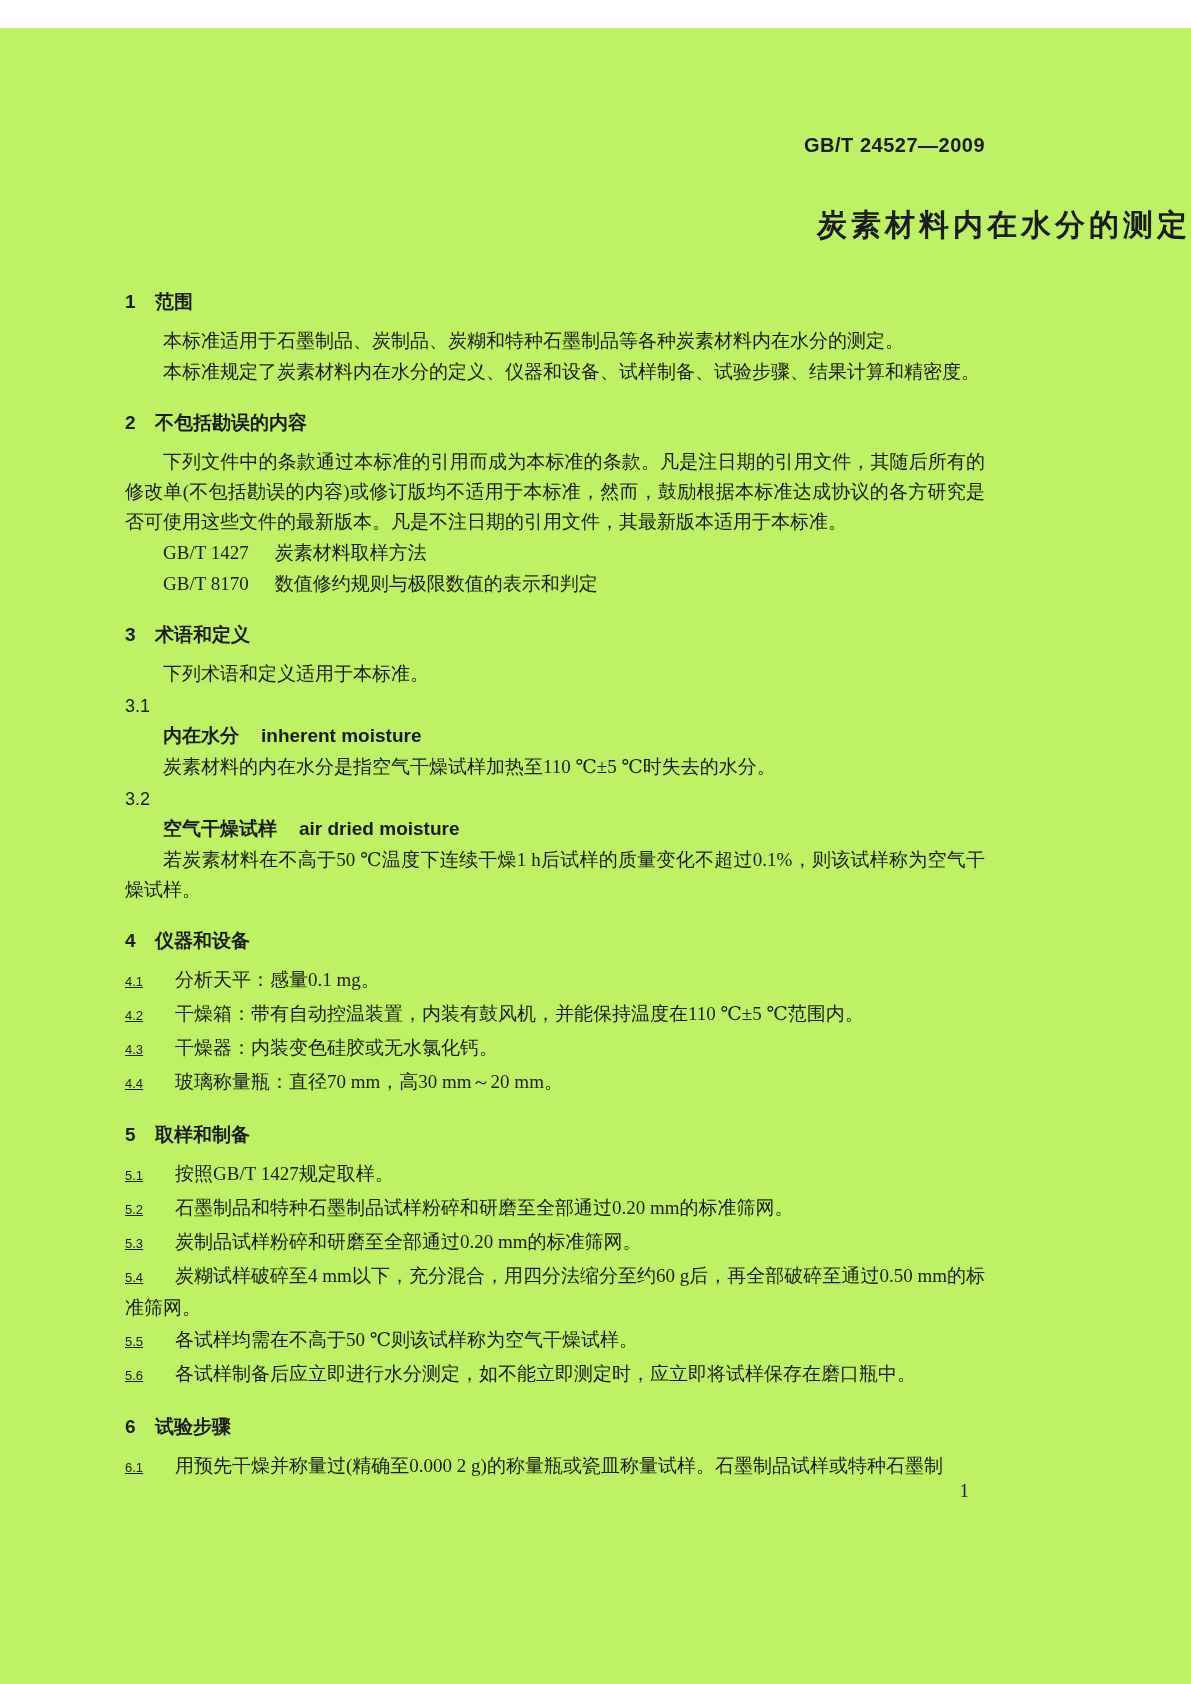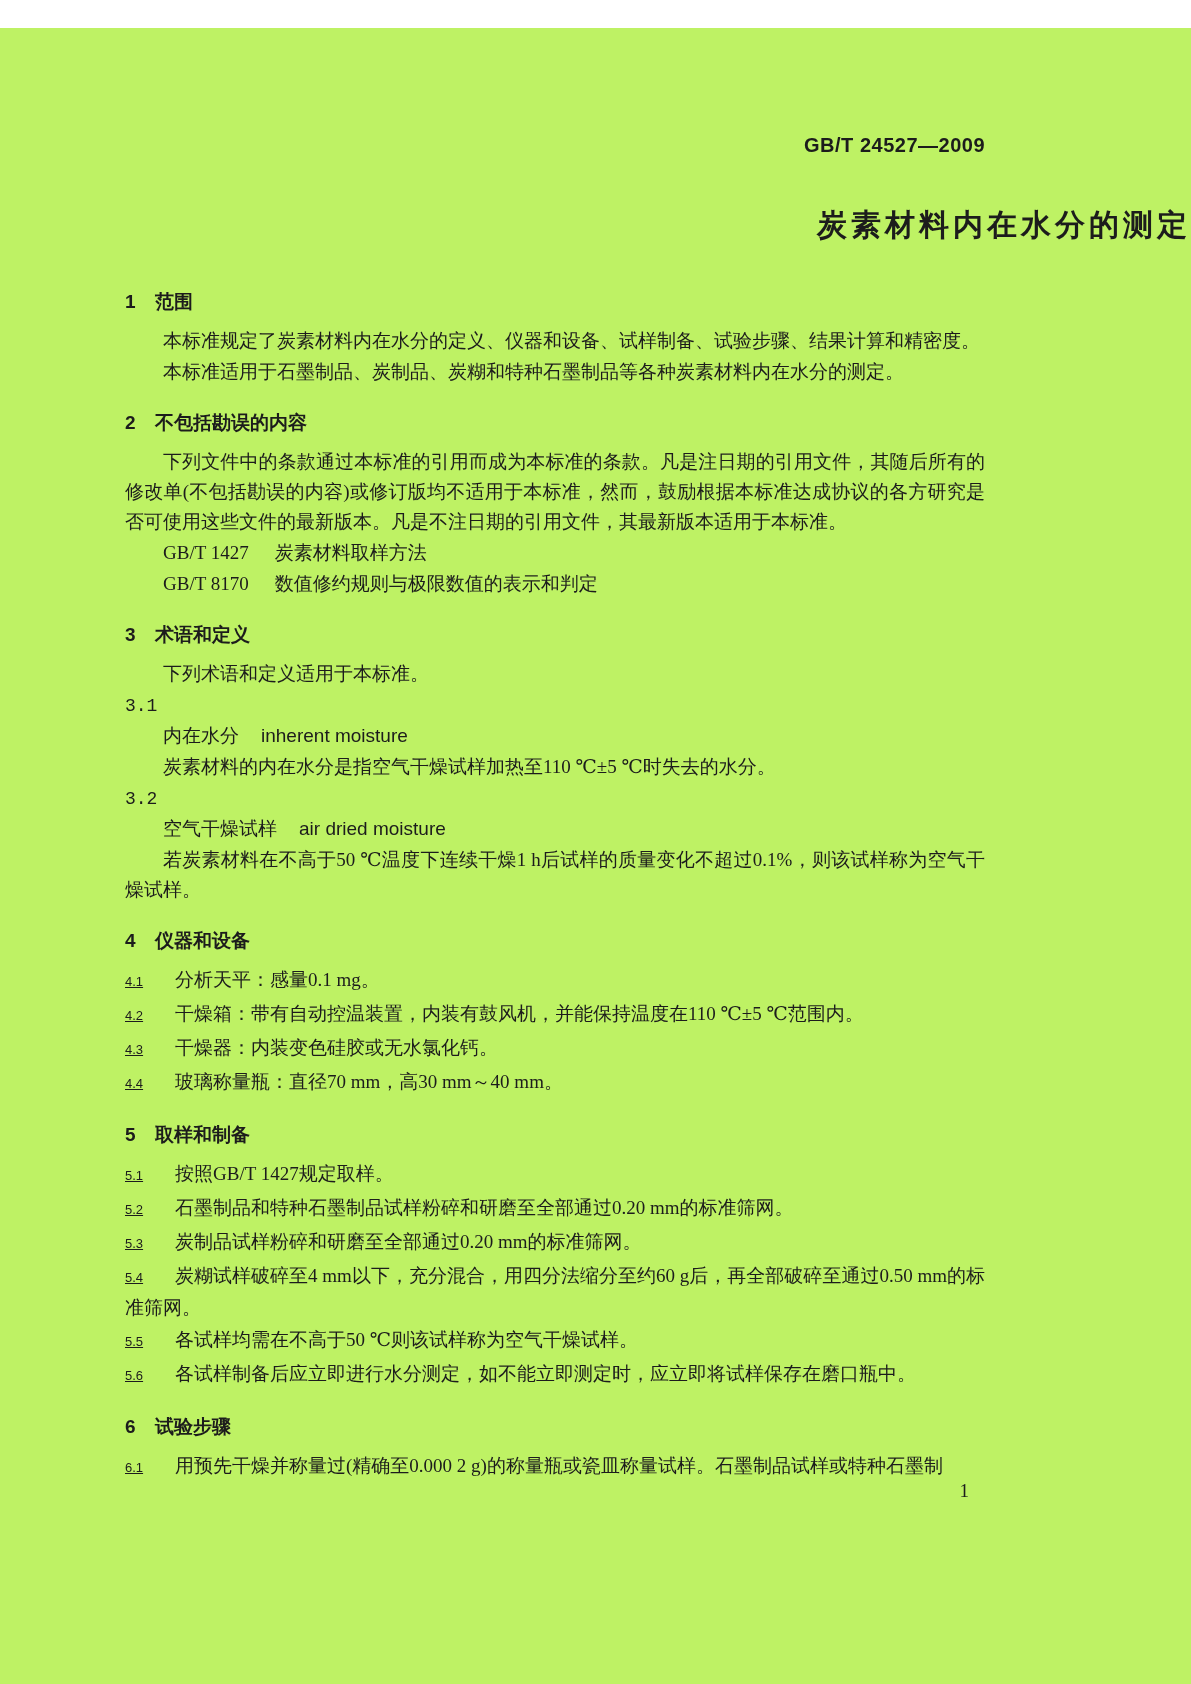--- a/index.html
+++ b/index.html
@@ -61,29 +61,29 @@
   .ref-line {
     margin: 1px 0;
     padding-left: 38px;
     font-size: 19px;
     line-height: 30px;
   }
   .ref-code { margin-right: 26px; }
 
   .sub-num {
     margin: 2px 0 0 0;
-    font-family: Liberation Mono, monospace;
+    font-family: Liberation Sans, sans-serif;
     font-size: 18px;
     line-height: 30px;
   }
   .term-line {
     margin: 0;
     padding-left: 38px;
     font-family: "Liberation Sans", "DejaVu Sans", sans-serif;
-    font-weight: normal;
+    font-weight: bold;
     font-size: 19px;
     line-height: 30px;
   }
   .term-en { margin-left: 22px; }
 
   .clause {
     margin: 2px 0;
     font-size: 19px;
     line-height: 30px;
     text-align: justify;
@@ -109,22 +109,22 @@
 
 <div class="page">
   <div class="content">
 
     <div class="doc-number">GB/T 24527—2009</div>
     <h1 class="doc-title">炭素材料内在水分的测定</h1>
 
     <div class="body-text">
 
       <h2 class="sec-heading first"><span class="sec-num">1</span><span class="sec-title">范围</span></h2>
+      <p class="para indent">本标准适用于石墨制品、炭制品、炭糊和特种石墨制品等各种炭素材料内在水分的测定。</p>
       <p class="para indent">本标准规定了炭素材料内在水分的定义、仪器和设备、试样制备、试验步骤、结果计算和精密度。</p>
-      <p class="para indent">本标准适用于石墨制品、炭制品、炭糊和特种石墨制品等各种炭素材料内在水分的测定。</p>
 
       <h2 class="sec-heading"><span class="sec-num">2</span><span class="sec-title">不包括勘误的内容</span></h2>
       <p class="para indent">下列文件中的条款通过本标准的引用而成为本标准的条款。凡是注日期的引用文件，其随后所有的修改单(不包括勘误的内容)或修订版均不适用于本标准，然而，鼓励根据本标准达成协议的各方研究是否可使用这些文件的最新版本。凡是不注日期的引用文件，其最新版本适用于本标准。</p>
       <p class="ref-line"><span class="ref-code">GB/T 1427</span><span class="ref-title">炭素材料取样方法</span></p>
       <p class="ref-line"><span class="ref-code">GB/T 8170</span><span class="ref-title">数值修约规则与极限数值的表示和判定</span></p>
 
       <h2 class="sec-heading"><span class="sec-num">3</span><span class="sec-title">术语和定义</span></h2>
       <p class="para indent">下列术语和定义适用于本标准。</p>
 
       <p class="sub-num">3.1</p>
@@ -132,21 +132,21 @@
       <p class="para indent">炭素材料的内在水分是指空气干燥试样加热至110 ℃±5 ℃时失去的水分。</p>
 
       <p class="sub-num">3.2</p>
       <p class="term-line"><span class="term-zh">空气干燥试样</span><span class="term-en">air dried moisture</span></p>
       <p class="para indent">若炭素材料在不高于50 ℃温度下连续干燥1 h后试样的质量变化不超过0.1%，则该试样称为空气干燥试样。</p>
 
       <h2 class="sec-heading"><span class="sec-num">4</span><span class="sec-title">仪器和设备</span></h2>
       <p class="clause"><span class="clause-num">4.1</span><span class="clause-text">分析天平：感量0.1 mg。</span></p>
       <p class="clause"><span class="clause-num">4.2</span><span class="clause-text">干燥箱：带有自动控温装置，内装有鼓风机，并能保持温度在110 ℃±5 ℃范围内。</span></p>
       <p class="clause"><span class="clause-num">4.3</span><span class="clause-text">干燥器：内装变色硅胶或无水氯化钙。</span></p>
-      <p class="clause"><span class="clause-num">4.4</span><span class="clause-text">玻璃称量瓶：直径70 mm，高30 mm～40 mm。</span></p>
+      <p class="clause"><span class="clause-num">4.4</span><span class="clause-text">玻璃称量瓶：直径70 mm，高30 mm～20 mm。</span></p>
 
       <h2 class="sec-heading"><span class="sec-num">5</span><span class="sec-title">取样和制备</span></h2>
       <p class="clause"><span class="clause-num">5.1</span><span class="clause-text">按照GB/T 1427规定取样。</span></p>
       <p class="clause"><span class="clause-num">5.2</span><span class="clause-text">石墨制品和特种石墨制品试样粉碎和研磨至全部通过0.20 mm的标准筛网。</span></p>
       <p class="clause"><span class="clause-num">5.3</span><span class="clause-text">炭制品试样粉碎和研磨至全部通过0.20 mm的标准筛网。</span></p>
       <p class="clause"><span class="clause-num">5.4</span><span class="clause-text">炭糊试样破碎至4 mm以下，充分混合，用四分法缩分至约60 g后，再全部破碎至通过0.50 mm的标准筛网。</span></p>
       <p class="clause"><span class="clause-num">5.5</span><span class="clause-text">各试样均需在不高于50 ℃则该试样称为空气干燥试样。</span></p>
       <p class="clause"><span class="clause-num">5.6</span><span class="clause-text">各试样制备后应立即进行水分测定，如不能立即测定时，应立即将试样保存在磨口瓶中。</span></p>
 
       <h2 class="sec-heading"><span class="sec-num">6</span><span class="sec-title">试验步骤</span></h2>

